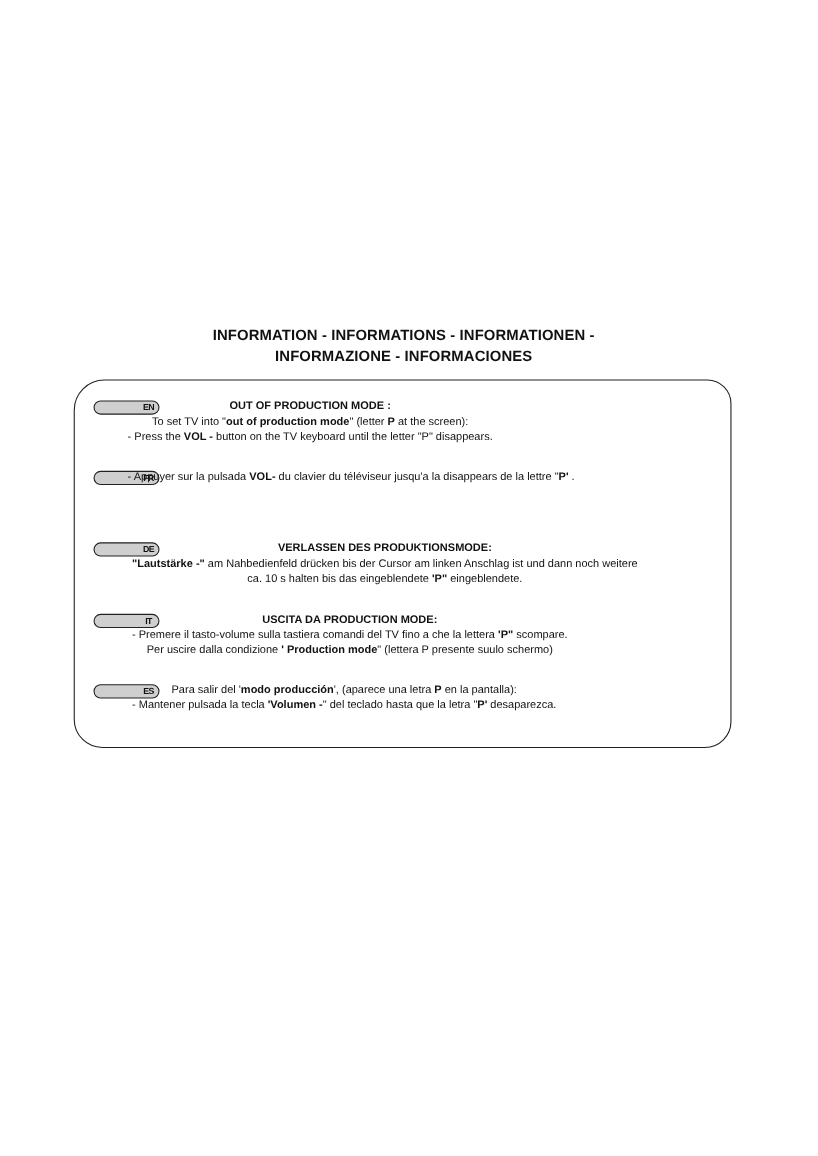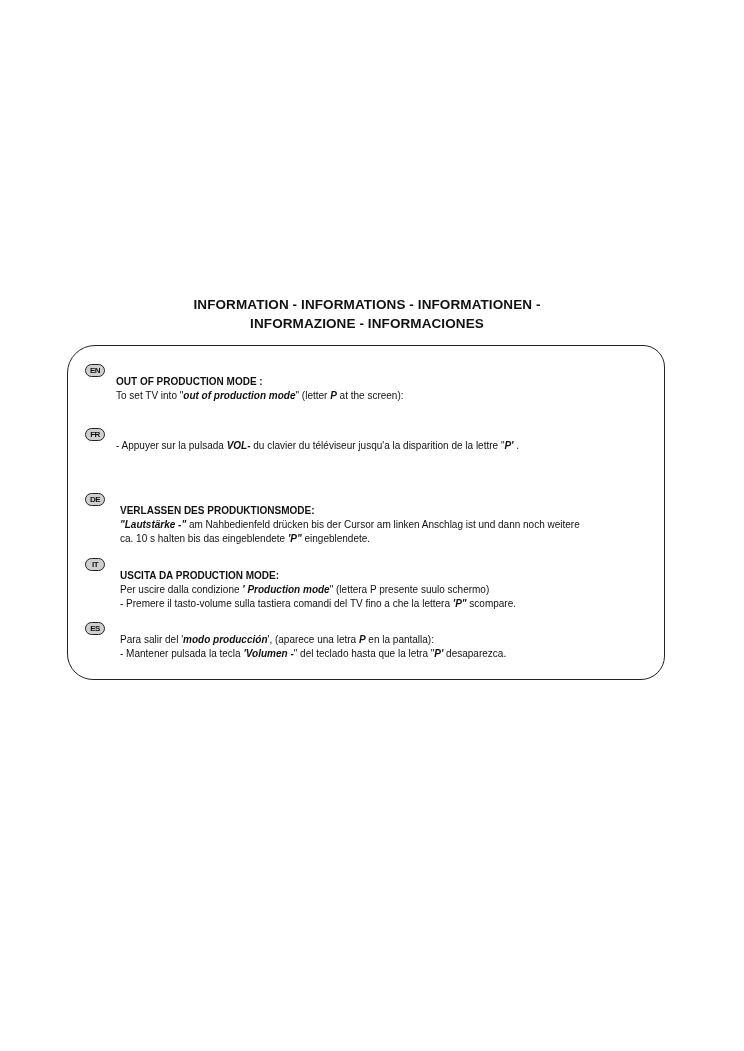--- a/index.html
+++ b/index.html
@@ -5,66 +5,67 @@
   html, body { margin: 0; padding: 0; background: #ffffff; }
   body { width: 744px; height: 1051px; position: relative; overflow: hidden;
          font-family: "Liberation Sans", sans-serif; color: #111; }
   .title { position: absolute; left: 0; width: 734px; top: 295px; text-align: center;
            font-weight: bold; font-size: 13.5px; line-height: 19px; letter-spacing: 0.1px; }
   .box { position: absolute; left: 67px; top: 345px; width: 598px; height: 335px;
          border: 1.2px solid #222; border-radius: 28px 22px 24px 26px; box-sizing: border-box; }
   .sec { position: absolute; left: 85px; font-size: 10px; line-height: 14px; }
   .badge { position: absolute; left: 0; top: 1px; width: 18px; height: 11px;
            border: 1.2px solid #222; border-radius: 7px; background: #cfcfcf;
-           font-size: 8px; font-weight: bold; line-height: 11px; text-align: center; letter-spacing: -0.5px; }
-  .content { position: absolute; left: 31px; top: 12px; white-space: nowrap; }
+           font-size: 8px; font-weight: bold; line-height: 11px; text-align: center; letter-spacing: -0.5px; padding-left: 40px; }
+  .content { position: absolute; left: 31px; top: 0; white-space: nowrap; text-align: center; }
   .content.shift { left: 35px; }
   .head { font-weight: bold; }
-  b { font-weight: bold; font-style: italic; }
+  b { font-weight: bold; }
 </style>
 </head>
 <body>
 
 <div class="title">
   <div>INFORMATION - INFORMATIONS -  INFORMATIONEN -</div>
   <div>INFORMAZIONE - INFORMACIONES</div>
 </div>
 
 <div class="box"></div>
 
 <div class="sec" style="top:363px;">
   <div class="badge">EN</div>
   <div class="content">
     <div class="head">OUT OF PRODUCTION MODE :</div>
     <div><span>To set TV into "</span><b>out of production mode</b><span>" (letter </span><b>P</b><span> at the screen):</span></div>
+    <div><span>- Press the </span><b>VOL -</b><span> button on the TV keyboard until the letter "P" disappears.</span></div>
   </div>
 </div>
 
 <div class="sec" style="top:427px;">
   <div class="badge">FR</div>
   <div class="content">
-    <div><span>- Appuyer sur la pulsada </span><b>VOL-</b><span>  du clavier du téléviseur jusqu'a la disparition de la lettre "</span><b>P'</b><span> .</span></div>
+    <div><span>- Appuyer sur la pulsada </span><b>VOL-</b><span>  du clavier du téléviseur jusqu'a la disappears de la lettre "</span><b>P'</b><span> .</span></div>
   </div>
 </div>
 
 <div class="sec" style="top:492px;">
   <div class="badge">DE</div>
   <div class="content shift">
     <div class="head">VERLASSEN DES PRODUKTIONSMODE:</div>
     <div><b>"Lautstärke -"</b><span> am Nahbedienfeld drücken bis der Cursor am linken Anschlag ist und dann noch weitere</span></div>
     <div><span>ca. 10 s halten bis das eingeblendete </span><b>'P"</b><span> eingeblendete.</span></div>
   </div>
 </div>
 
 <div class="sec" style="top:557px;">
   <div class="badge">IT</div>
   <div class="content shift">
     <div class="head">USCITA DA PRODUCTION MODE:</div>
+    <div><span>- Premere il tasto-volume sulla tastiera comandi del TV fino a che la lettera </span><b>'P"</b><span> scompare.</span></div>
     <div><span>Per uscire dalla condizione </span><b>' Production mode</b><span>" (lettera P presente suulo schermo)</span></div>
-    <div><span>- Premere il tasto-volume sulla tastiera comandi del TV fino a che la lettera </span><b>'P"</b><span> scompare.</span></div>
   </div>
 </div>
 
 <div class="sec" style="top:621px;">
   <div class="badge">ES</div>
   <div class="content shift">
     <div><span>Para salir del '</span><b>modo producción</b><span>', (aparece una letra </span><b>P</b><span> en la pantalla):</span></div>
     <div><span>- Mantener pulsada la tecla </span><b>'Volumen -</b><span>" del teclado hasta que la letra "</span><b>P'</b><span> desaparezca.</span></div>
   </div>
 </div>

